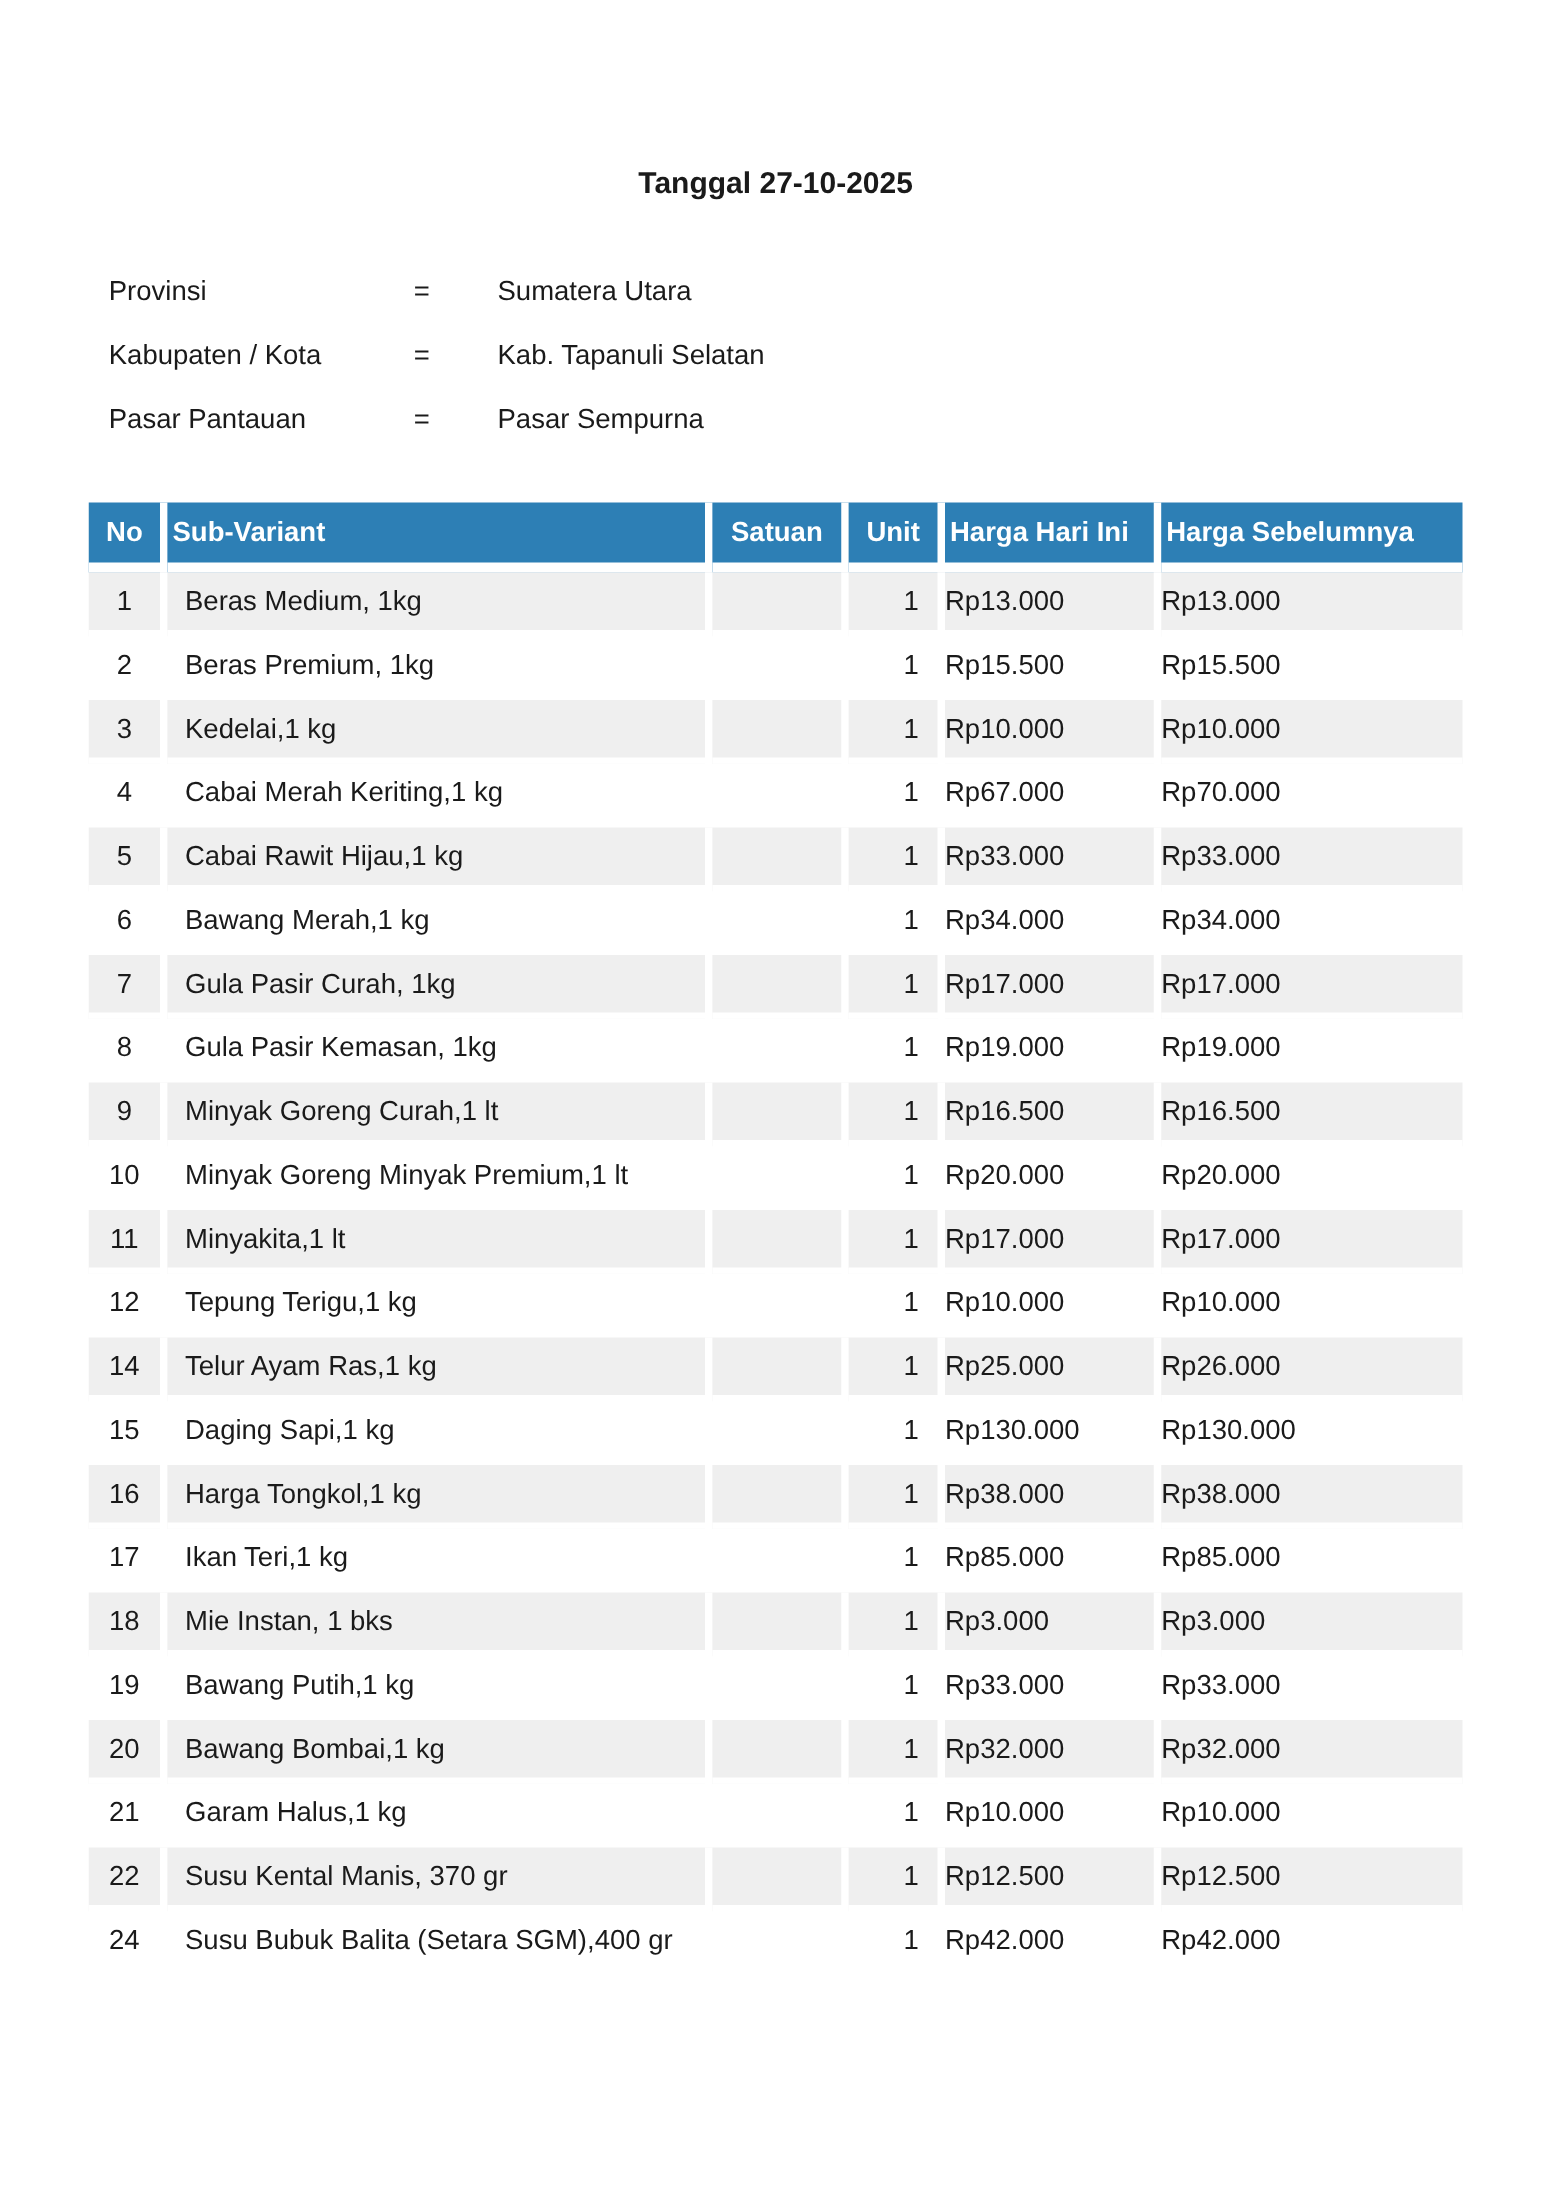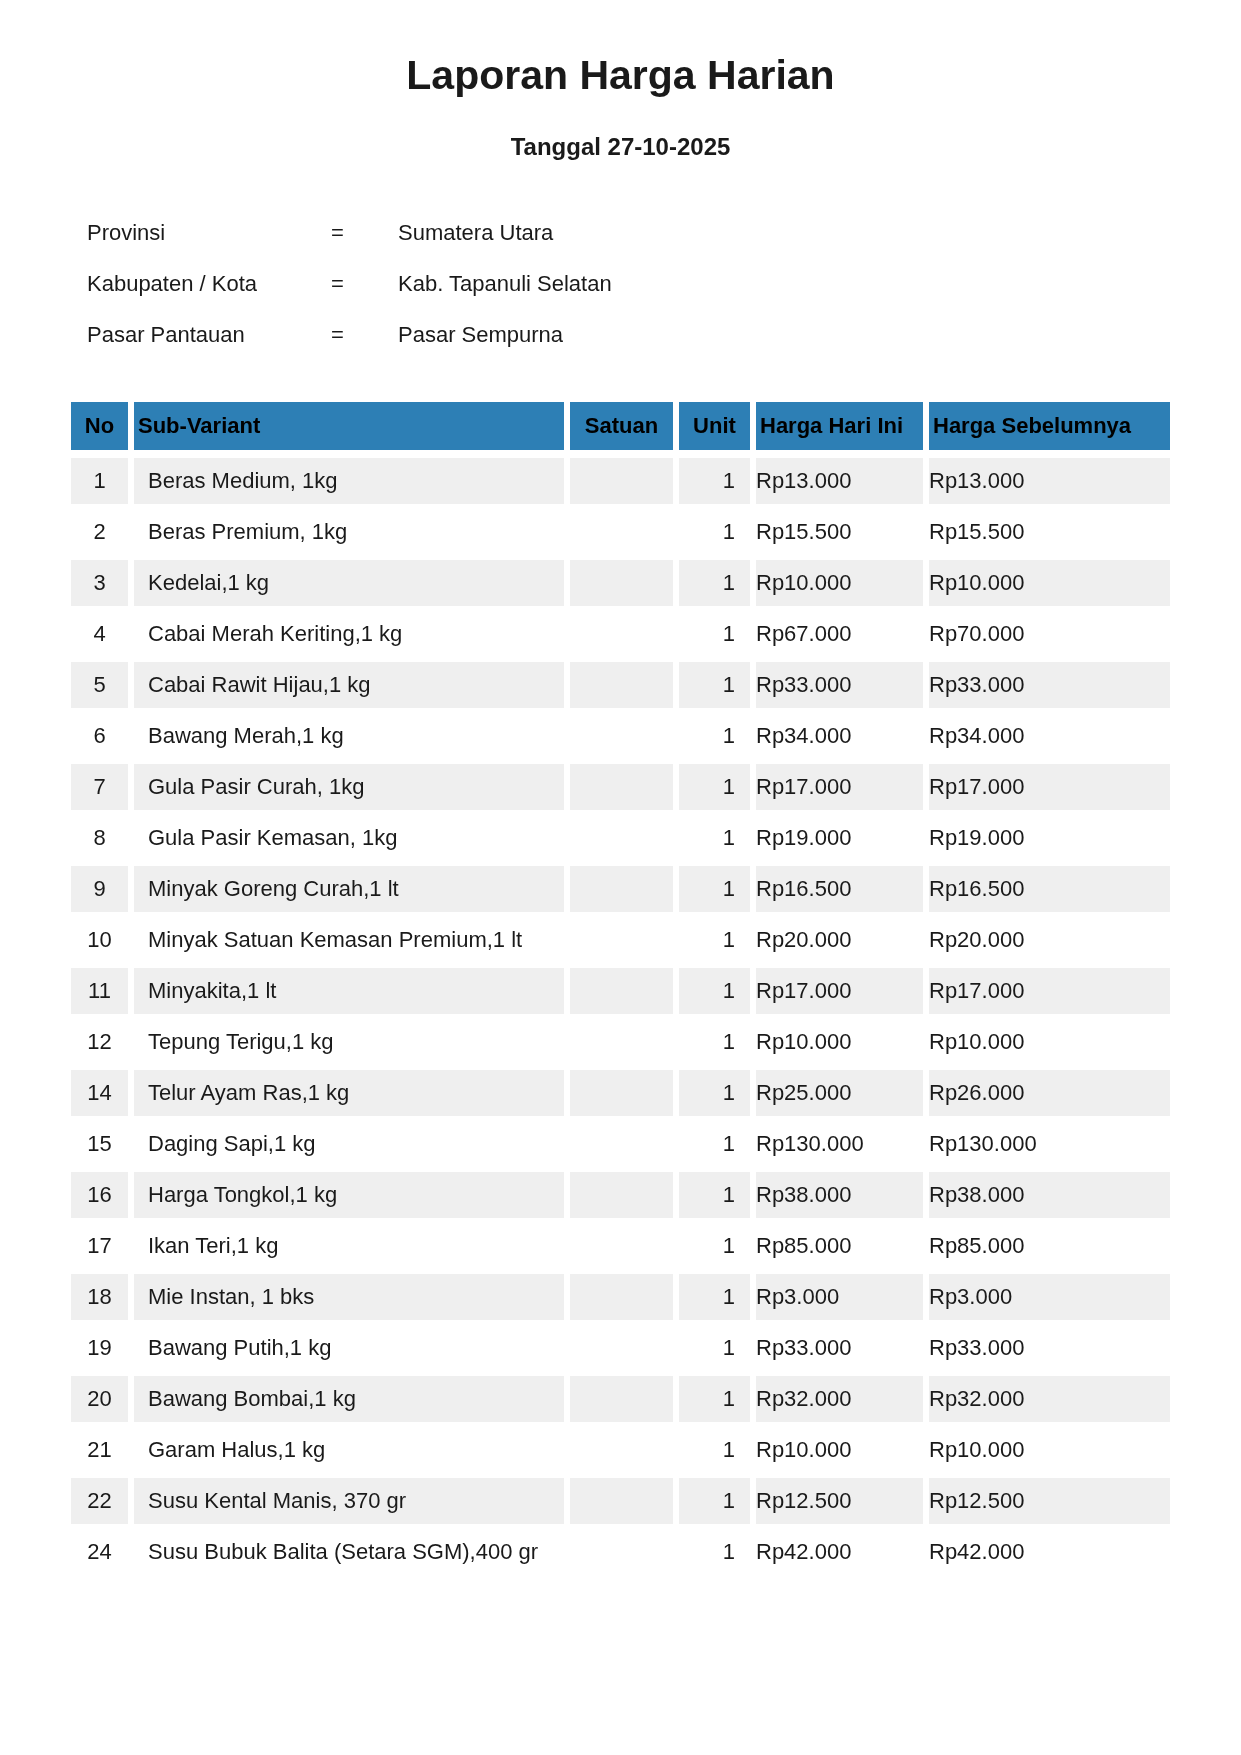--- a/index.html
+++ b/index.html
@@ -64,40 +64,39 @@
     border-right: 6px solid #ffffff;
     overflow: hidden;
     white-space: nowrap;
     vertical-align: middle;
     padding: 0;
   }
   .price-table th:last-child, .price-table td:last-child { border-right: none; }
   .price-table thead tr { height: 56px; }
   .price-table th {
     background: #2d7fb5;
-    color: #000000;
+    color: #ffffff;
     font-weight: bold;
     border-bottom: 8px solid #ffffff;
     text-align: center;
   }
   .price-table th.al { text-align: left; padding-left: 4px; }
   .price-table tbody tr { height: 51px; }
   .price-table td { border-bottom: 5px solid #ffffff; background: #ffffff; }
   .price-table tbody tr:nth-child(odd) td { background: #efefef; }
   .td-no   { text-align: center; }
   .td-sub  { text-align: left;  padding-left: 14px !important; }
   .td-unit { text-align: right; padding-right: 15px !important; }
   .td-price{ text-align: left; padding-right: 9px !important; }
 </style>
 </head>
 <body>
 
 <div class="page">
 
-  <div class="title">Laporan Harga Harian</div>
   <div class="subtitle">Tanggal 27-10-2025</div>
 
   <div class="meta">
     <div class="meta-row">
       <span>Provinsi</span>
       <span>=</span>
       <span>Sumatera Utara</span>
     </div>
     <div class="meta-row">
       <span>Kabupaten / Kota</span>
@@ -208,21 +207,21 @@
           <td class="td-no">9</td>
           <td class="td-sub">Minyak Goreng Curah,1 lt</td>
           <td class="td-satuan"></td>
           <td class="td-unit">1</td>
           <td class="td-price">Rp16.500</td>
           <td class="td-price">Rp16.500</td>
         </tr>
 
         <tr>
           <td class="td-no">10</td>
-          <td class="td-sub">Minyak Satuan Kemasan Premium,1 lt</td>
+          <td class="td-sub">Minyak Goreng Minyak Premium,1 lt</td>
           <td class="td-satuan"></td>
           <td class="td-unit">1</td>
           <td class="td-price">Rp20.000</td>
           <td class="td-price">Rp20.000</td>
         </tr>
 
         <tr>
           <td class="td-no">11</td>
           <td class="td-sub">Minyakita,1 lt</td>
           <td class="td-satuan"></td>

